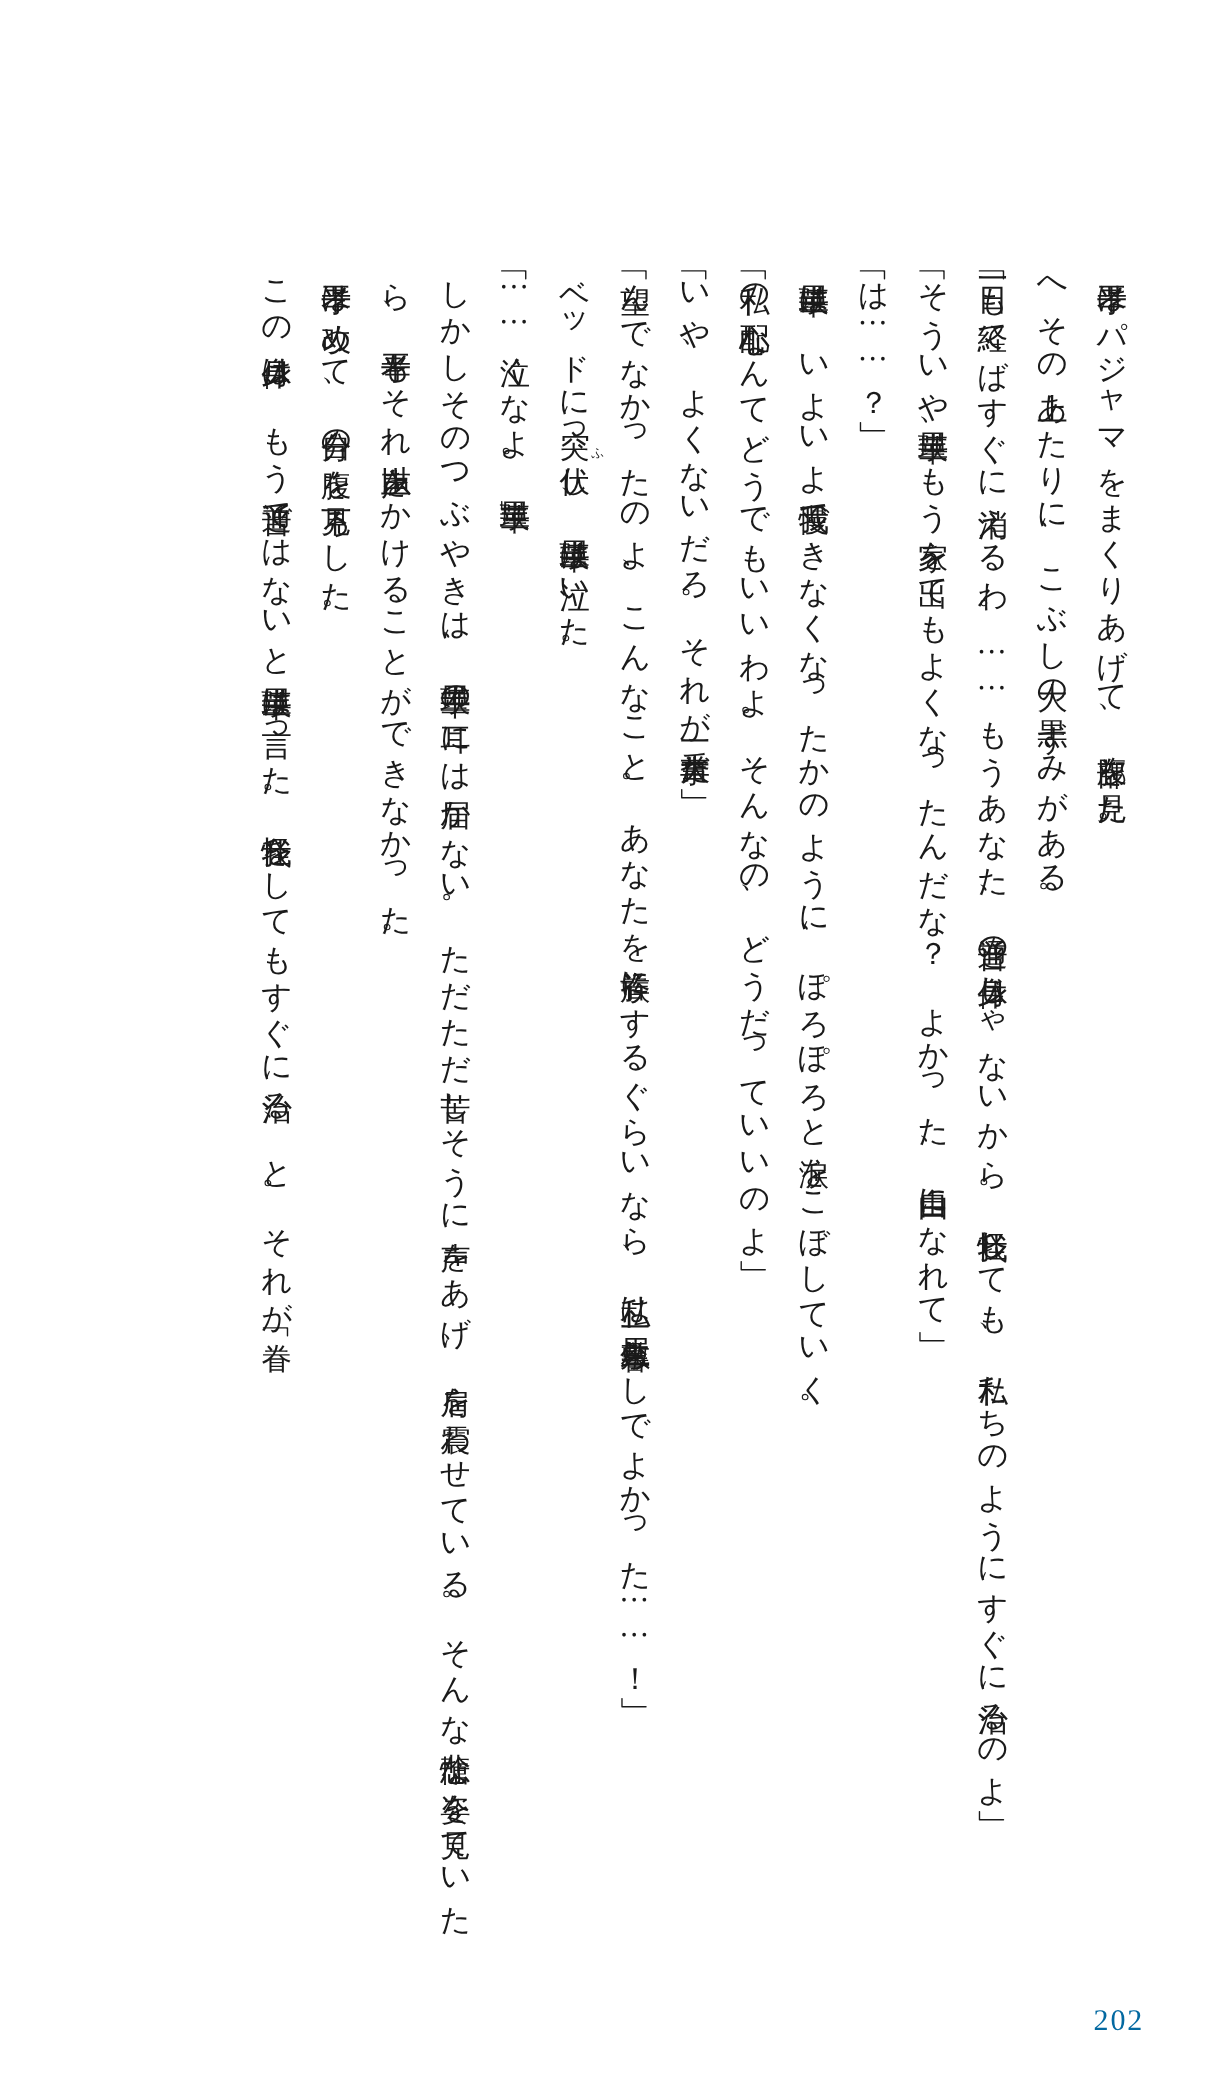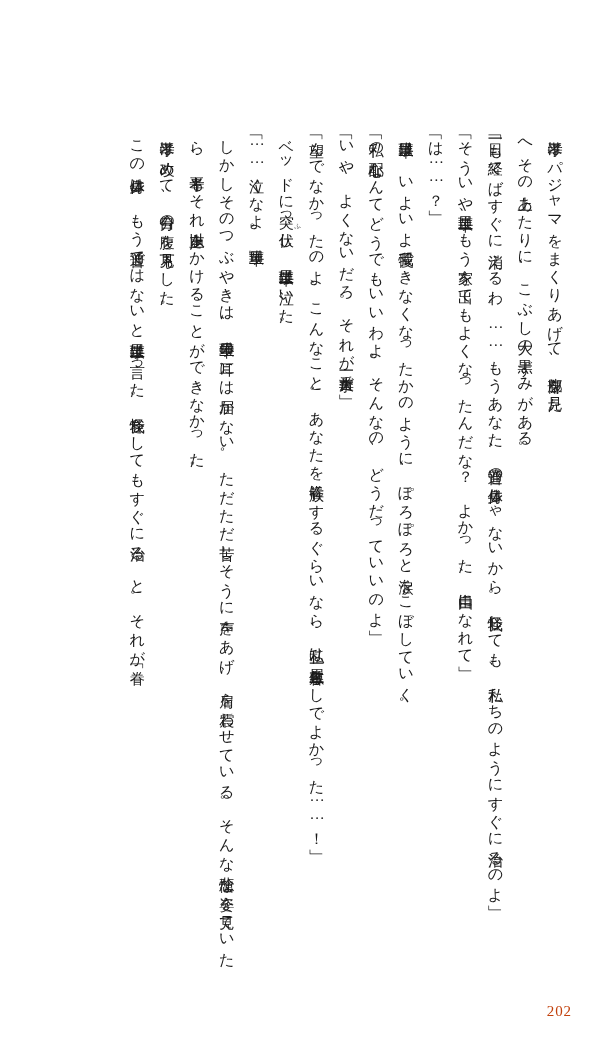--- a/index.html
+++ b/index.html
@@ -59,21 +59,21 @@
     font-weight: 400;
   }
 
   #page-number {
     position: absolute;
     right: 44px;
     bottom: 30px;
     font-size: 15px;
     letter-spacing: 0.06em;
     font-family: "Liberation Serif", "DejaVu Serif", serif;
-    color: #c2410c;
+    color: #0369a1;
   }
 </style>
 </head>
 <body>
 
 <div id="page">
 
   <div id="text-block">
     <p class="para noindent">孝平はパジャマをまくりあげて、腹部を見た。</p>
     <p class="para noindent">へその上あたりに、こぶし大の黒ずみがある。</p>

